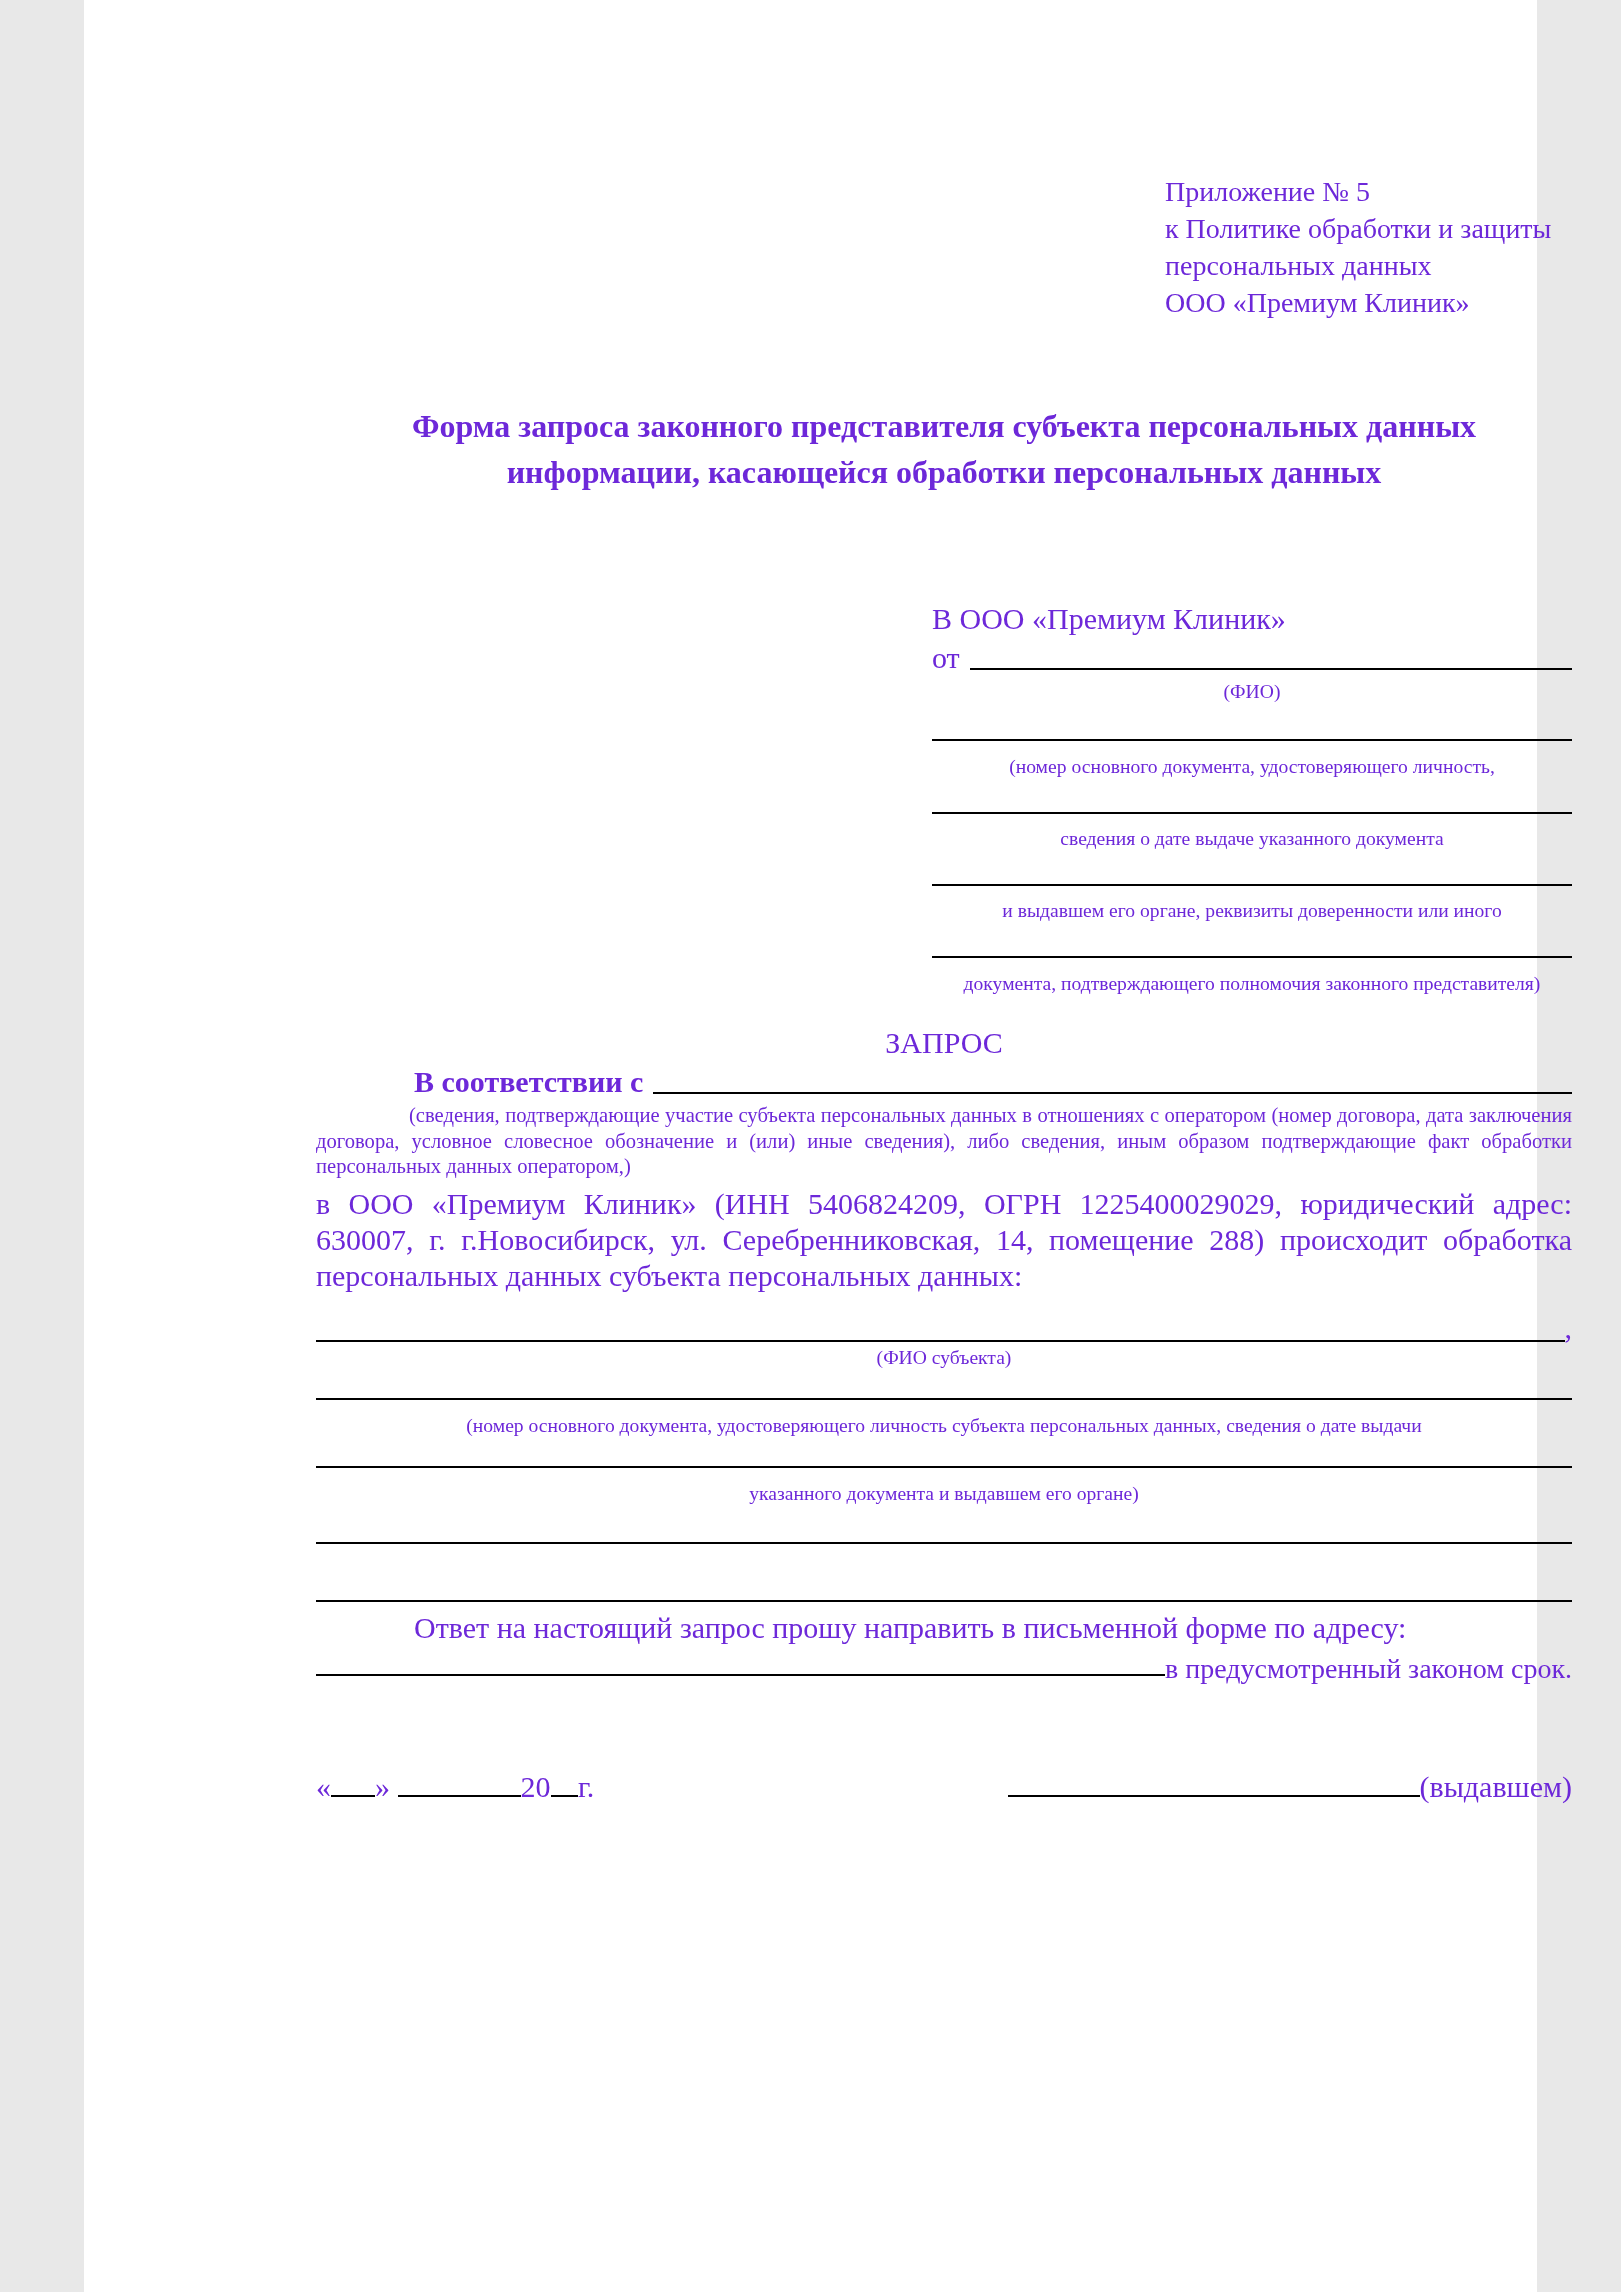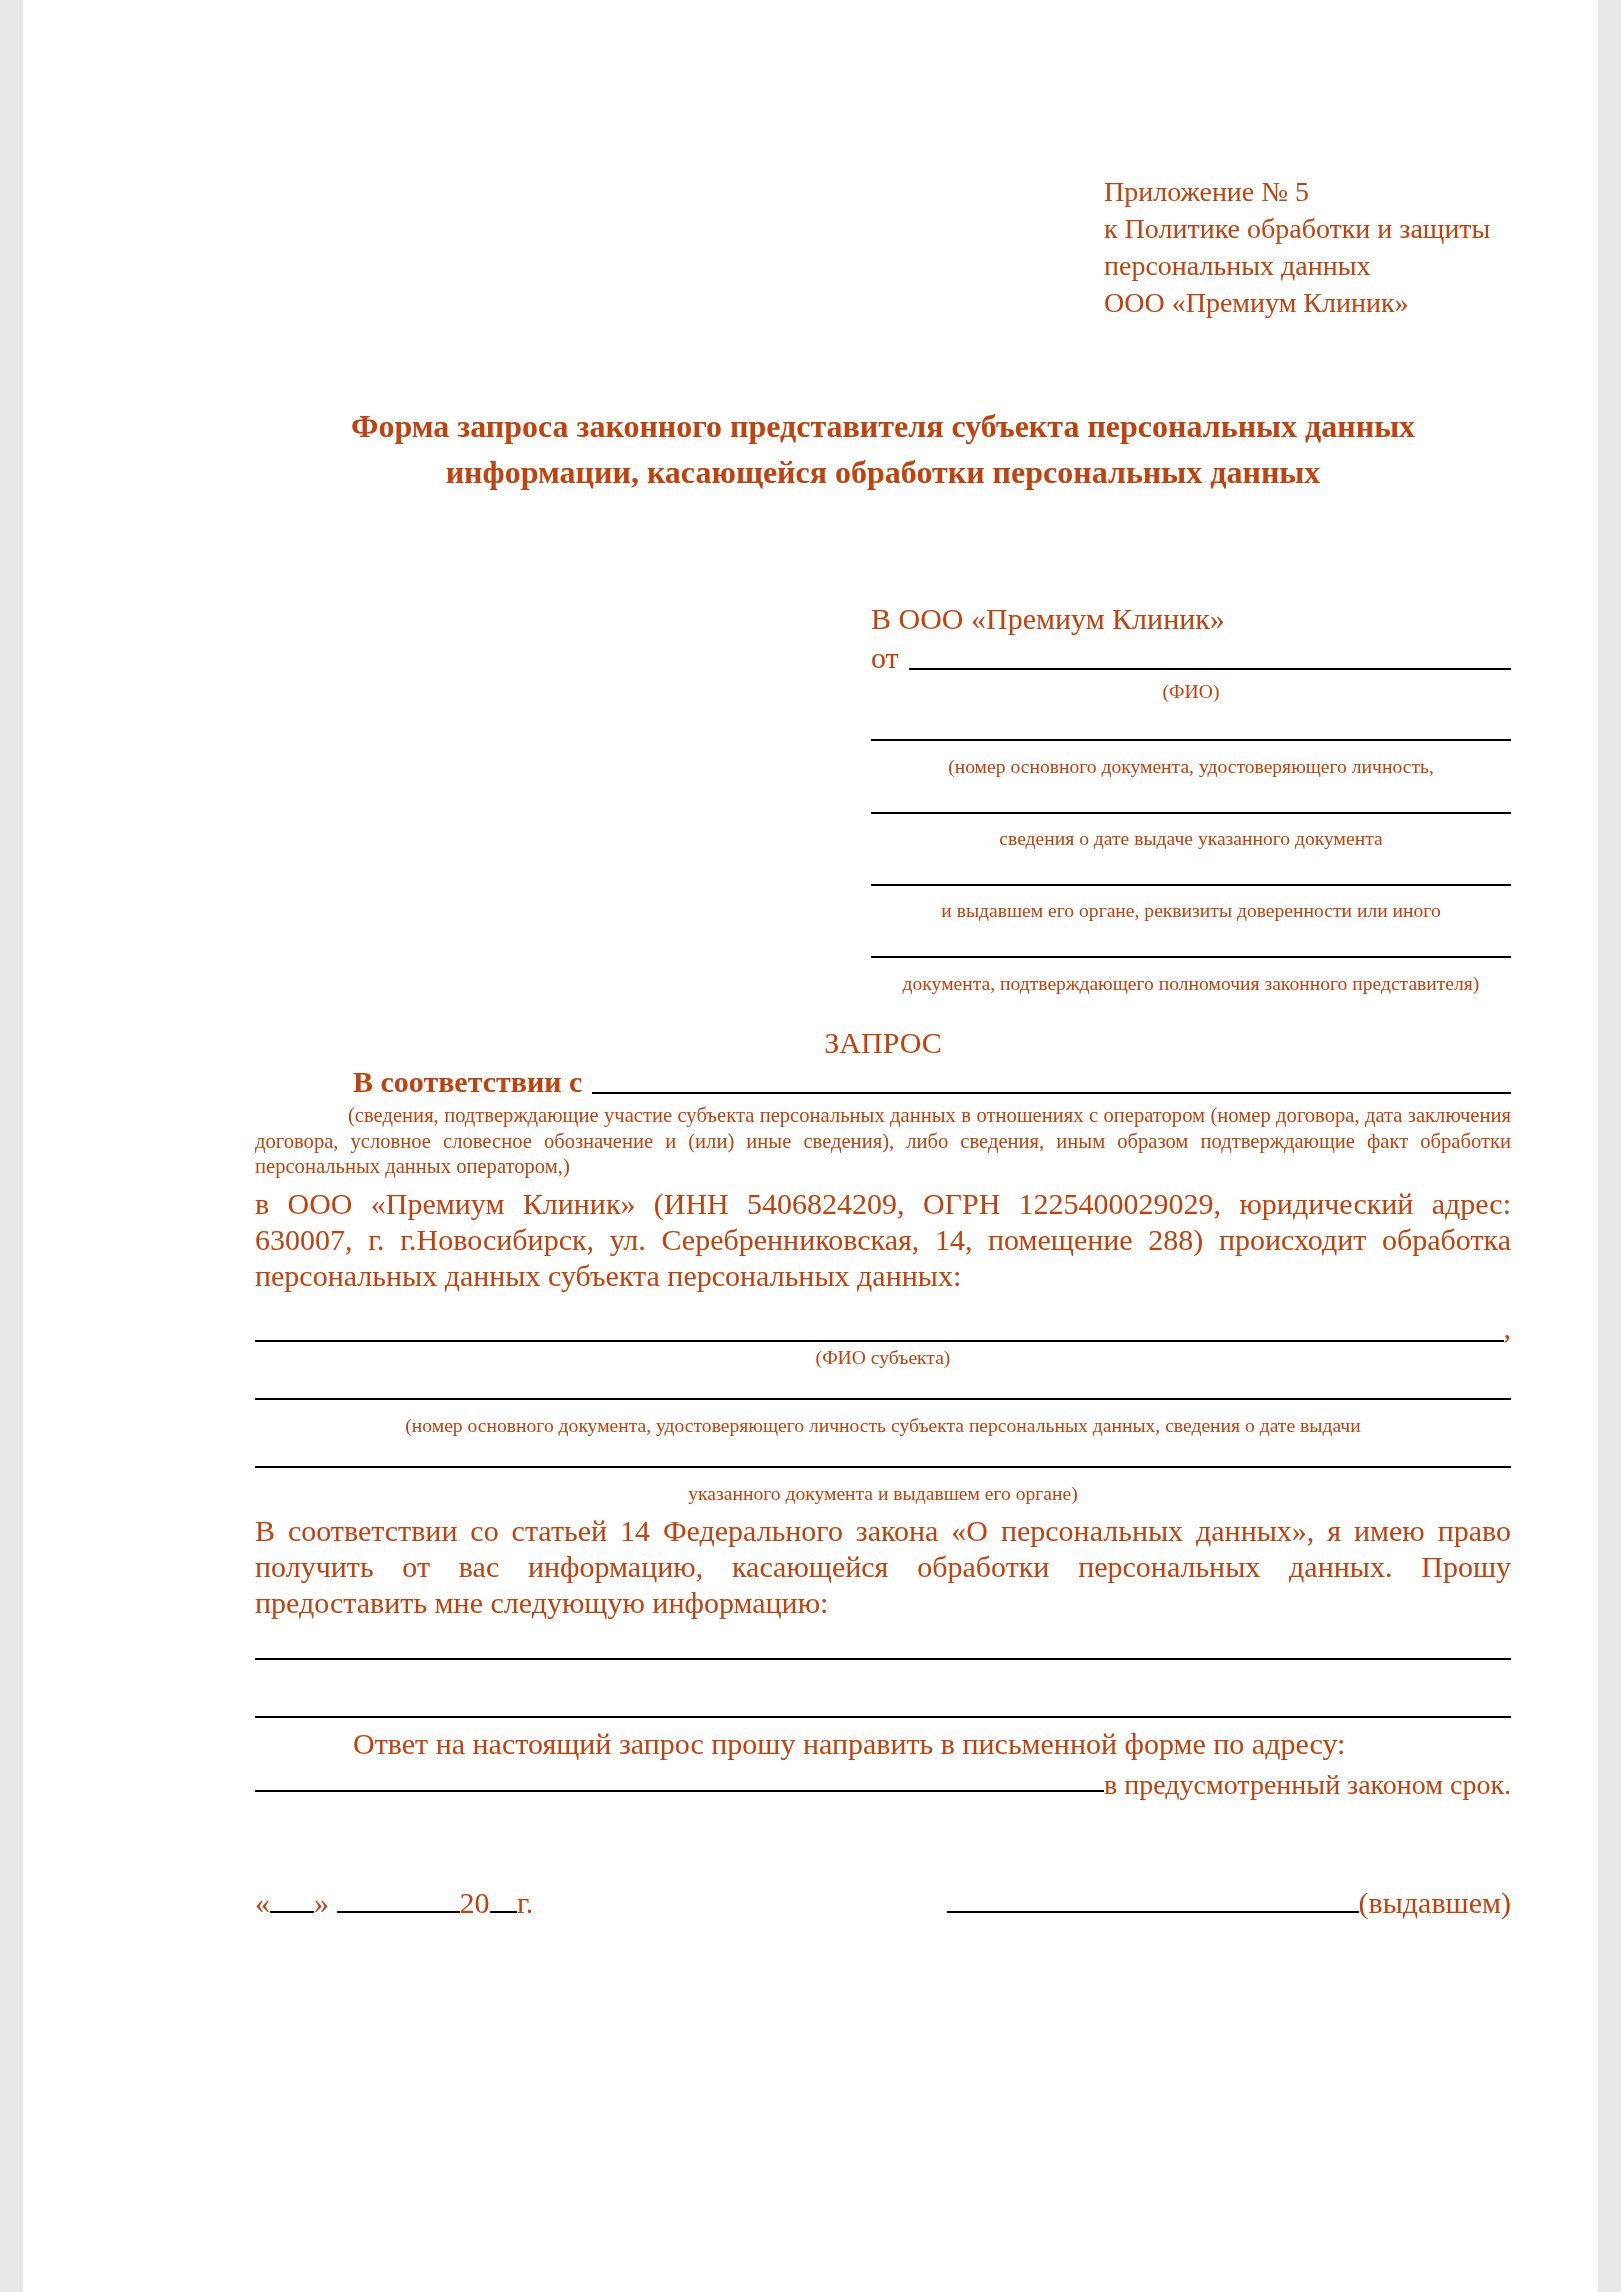--- a/index.html
+++ b/index.html
@@ -1,21 +1,21 @@
 <!DOCTYPE html>
 <html><head>
 <meta charset="utf-8">
 <style>
   html,body { margin:0; padding:0; background:#e8e8e8; }
   .page {
     position:relative;
-    width:1575px; height:2293px;
+    width:1453px; height:2293px;
     margin:0 auto;
     background:#ffffff;
-    color:#c2410c;
+    color:#6d28d9;
     font-family:"Liberation Serif","DejaVu Serif",serif;
   }
   .content {
     position:absolute;
     left:232px; top:0;
     width:1256px;
   }
   
   .hdr {
     margin-top:173px;
@@ -171,21 +171,20 @@
 
     <div class="u-row full-row">
       <div class="u-line"></div>
       <div class="cap">(номер основного документа, удостоверяющего личность субъекта персональных данных, сведения о дате выдачи</div>
     </div>
     <div class="u-row full-row">
       <div class="u-line"></div>
       <div class="cap">указанного документа и выдавшем его органе)</div>
     </div>
 
-    <div class="para law-para">В соответствии со статьей 14 Федерального закона «О персональных данных», я имею право получить от вас информацию, касающейся обработки персональных данных. Прошу предоставить мне следующую информацию:</div>
 
     <div class="blank1"></div>
     <div class="blank2"></div>
 
     <div class="para reply-para">Ответ на настоящий запрос прошу направить в письменной форме по адресу:</div>
     <div class="reply-row flexrow">
       <span class="fill"></span>
       <span>в предусмотренный законом срок.</span>
     </div>
 

